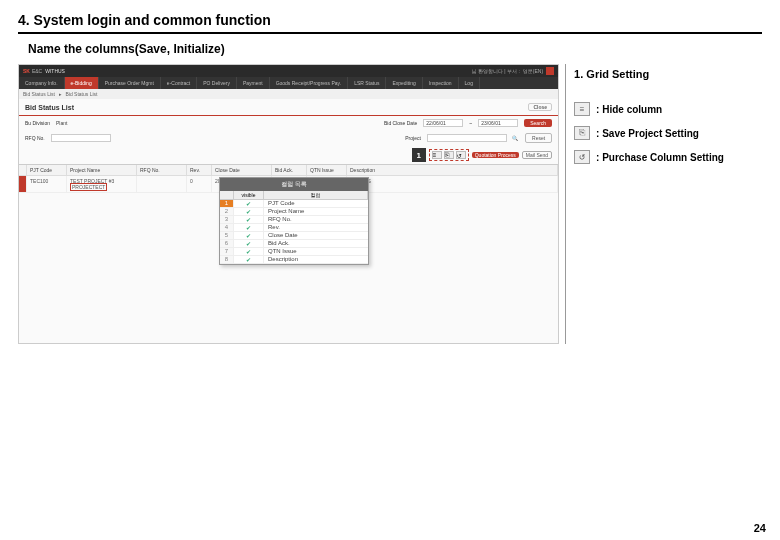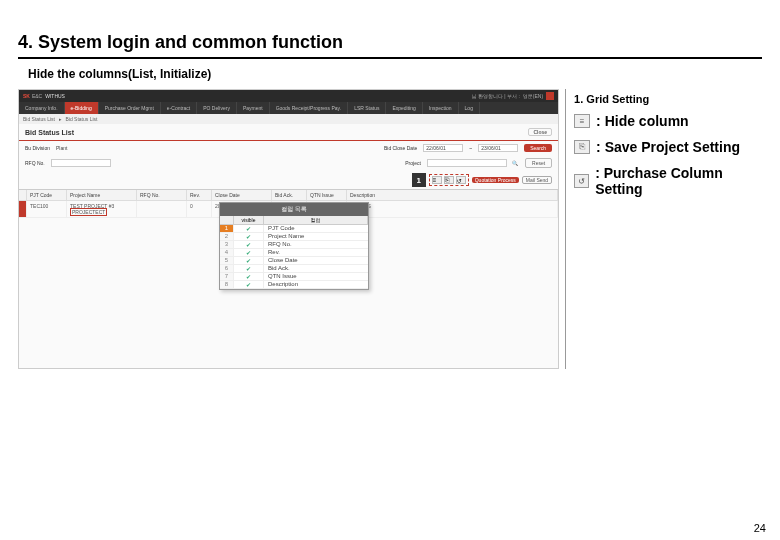--- a/index.html
+++ b/index.html
@@ -1,19 +1,19 @@
 <!DOCTYPE html>
 <html><head>
 <meta charset="utf-8">
 <style>
   * { margin: 0; padding: 0; box-sizing: border-box; }
   body { font-family: Arial, sans-serif; background: #fff; width: 780px; height: 540px; position: relative; }
   
   .page { padding: 12px 18px; }
-  .title { font-size: 18px; font-weight: bold; margin-bottom: 4px; margin-top: 20px; }
+  .title { font-size: 14px; font-weight: bold; margin-bottom: 4px; }
   .rule { border-bottom: 2px solid #000; margin-bottom: 8px; }
   .subtitle { font-size: 12px; font-weight: bold; margin: 6px 0 8px 10px; }
   
   .content-row { display: flex; gap: 6px; }
   .screenshot { width: 550px; height: 280px; border: 1px solid #ccc; background: #fafafa; position: relative; overflow: hidden; font-size: 6px; }
   
   
   .topbar { background: #2a2a2a; color: #aaa; height: 12px; display: flex; align-items: center; padding: 0 4px; font-size: 5px; }
   .brand { color: #e74c3c; font-weight: bold; margin-right: 2px; }
   .top-right { margin-left: auto; display: flex; gap: 3px; align-items: center; }
@@ -62,34 +62,34 @@
   .popup-cols { display: flex; background: #eee; border-bottom: 1px solid #ccc; }
   .popup-cols div { flex: 1; text-align: center; padding: 1px; font-size: 5px; border-right: 1px solid #ccc; }
   .popup-row { display: flex; border-bottom: 1px solid #eee; }
   .popup-row .num { width: 14px; text-align: center; background: #f7f7f7; border-right: 1px solid #eee; color: #888; }
   .popup-row .num.hl { background: #e67e22; color: #fff; }
   .popup-row .chk { width: 30px; text-align: center; color: #3a7; border-right: 1px solid #eee; }
   .popup-row .lbl { flex: 1; padding-left: 4px; color: #444; }
   
   
   .sidebar { width: 200px; font-size: 11px; border-left: 1px solid #999; padding-left: 8px; padding-top: 4px; }
-  .side-title { font-weight: bold; margin-bottom: 8px; font-size: 11px; }
+  .side-title { font-weight: bold; margin-bottom: 22px; font-size: 11px; }
   .side-item { display: flex; align-items: center; gap: 6px; margin-bottom: 10px; }
   .side-icon { width: 16px; height: 14px; background: #eee; border: 1px solid #999; display: flex; align-items: center; justify-content: center; font-size: 8px; color: #555; }
-  .side-text { font-size: 14px; }
-  
-  .pagenum { position: absolute; bottom: 6px; right: 14px; font-size: 11px; font-weight: normal; }
+  .side-text { font-size: 10px; }
+  
+  .pagenum { position: absolute; bottom: 6px; right: 14px; font-size: 11px; font-weight: bold; }
 </style>
 </head>
 <body>
 
 <div class="page">
   <div class="title">4. System login and common function</div>
   <div class="rule"></div>
-  <div class="subtitle">Hide the columns(List, Initialize)</div>
+  <div class="subtitle">Name the columns(Save, Initialize)</div>
 
   <div class="content-row">
 
     <div class="screenshot">
 
       <div class="topbar">
         <span class="brand">SK</span>
         <span>E&amp;C</span>
         <span style="margin-left:3px;color:#ddd">WITHUS</span>
         <div class="top-right">

